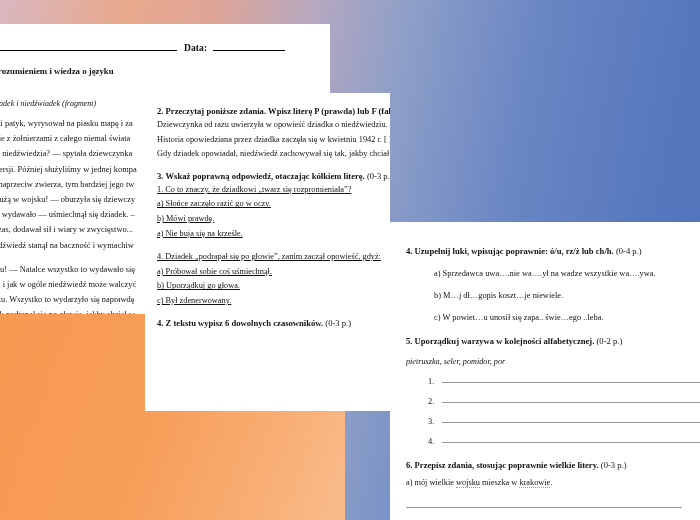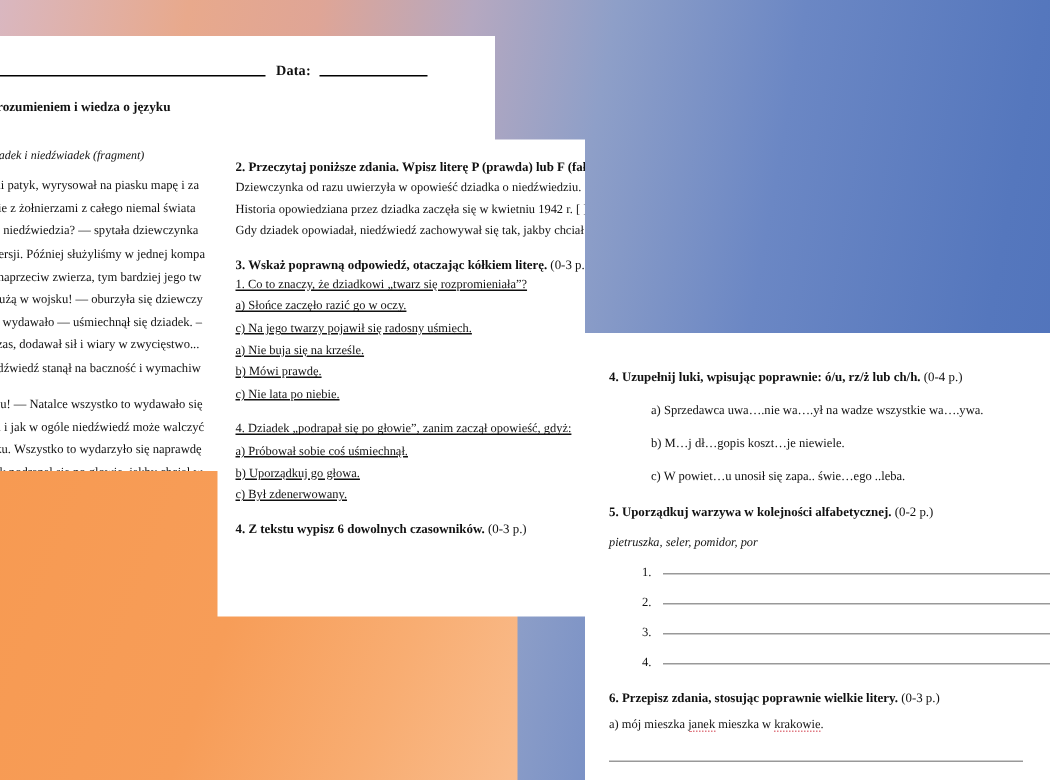--- a/index.html
+++ b/index.html
@@ -147,25 +147,23 @@
     <div class="line">Dziewczynka od razu uwierzyła w opowieść dziadka o niedźwiedziu. [    ]</div>
     <div class="line">Historia opowiedziana przez dziadka zaczęła się w kwietniu 1942 r. [    ]</div>
     <div class="line">Gdy dziadek opowiadał, niedźwiedź zachowywał się tak, jakby chciał boksować. [   ]</div>
 
     <div class="q-head blk">
       <span>3. Wskaż poprawną odpowiedź, otaczając kółkiem literę.</span>
       <span class="pts">(0-3 p.)</span>
     </div>
     <div class="sub-q">1. Co to znaczy, że dziadkowi „twarz się rozpromieniała”?</div>
     <div class="sub-q">a) Słońce zaczęło razić go w oczy.</div>
-    <div class="sub-q">c) Na jego twarzy pojawił się radosny uśmiech.</div>
-
+
+    <div class="sub-q">b) Mówi prawdę.</div>
     <div class="sub-q">a) Nie buja się na krześle.</div>
-    <div class="sub-q">b) Mówi prawdę.</div>
-    <div class="sub-q">c) Nie lata po niebie.</div>
 
     <div class="sub-q blk">4. Dziadek „podrapał się po głowie”, zanim zaczął opowieść, gdyż:</div>
     <div class="sub-q">a) Próbował sobie coś uśmiechnął.</div>
     <div class="sub-q">b) Uporządkuj go głowa.</div>
     <div class="sub-q">c) Był zdenerwowany.</div>
 
     <div class="q-head blk">
       <span>4. Z tekstu wypisz 6 dowolnych czasowników.</span>
       <span class="pts">(0-3 p.)</span>
     </div>
@@ -204,18 +202,18 @@
     <div class="numline">
       <span class="n">4.</span>
       <span class="ln"></span>
     </div>
 
     <div class="r-head mt14">
       <span>6. Przepisz zdania, stosując poprawnie wielkie litery.</span>
       <span class="pts">(0-3 p.)</span>
     </div>
     <div class="line mt6">
-      <span>a) mój mieszka </span><span class="sp">janek</span><span> mieszka w </span><span class="sp">krakowie</span><span>.</span>
+      <span>a) mój wielkie </span><span class="sp">wojsku</span><span> mieszka w </span><span class="sp">krakowie</span><span>.</span>
     </div>
 
     <div class="answer-rule"></div>
   </div>
 </div>
 
 </body></html>

